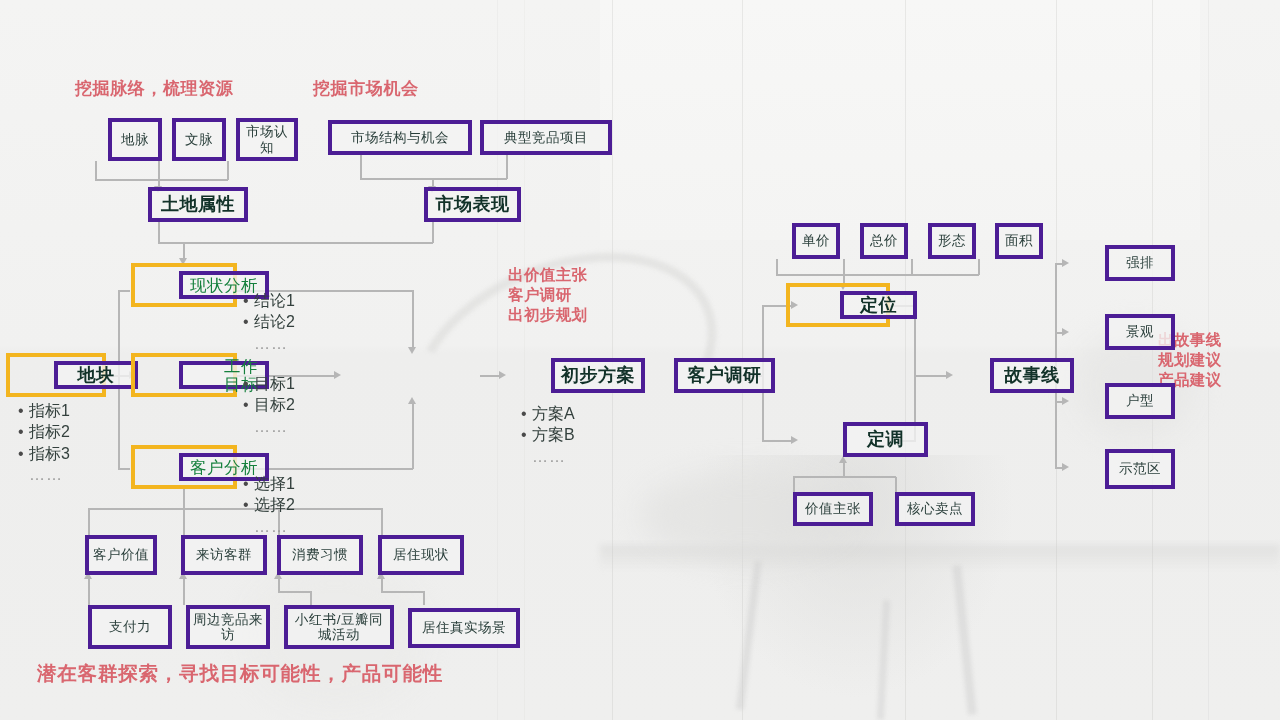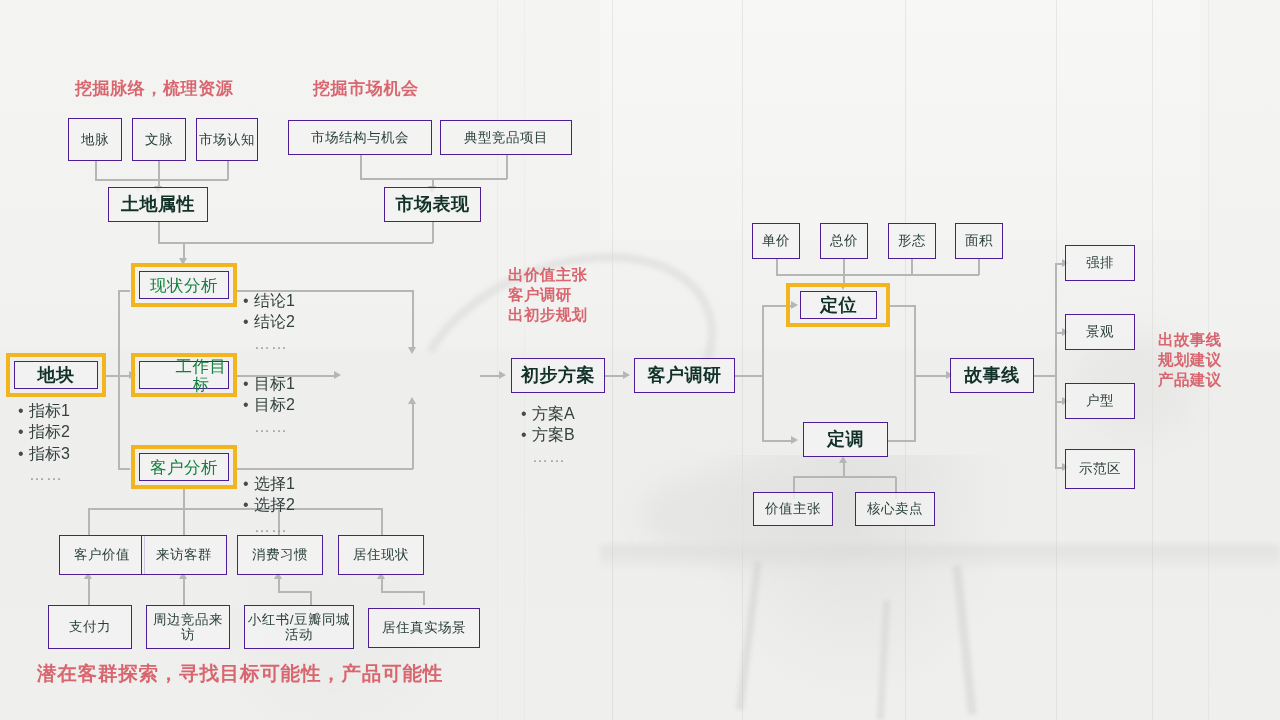--- a/index.html
+++ b/index.html
@@ -22,23 +22,23 @@
   .bg-chairleg{position:absolute;background:rgba(205,205,203,.45);filter:blur(2px);}
   .bg-table{position:absolute;left:600px;top:545px;width:680px;height:26px;
             background:linear-gradient(180deg,rgba(200,200,198,.35),rgba(236,236,234,0));filter:blur(3px);}
   .bg-arc{position:absolute;left:405px;top:262px;width:300px;height:190px;
           border:9px solid rgba(216,216,213,.50);border-radius:50%;
           border-bottom-color:transparent;border-left-color:transparent;filter:blur(2px);
           transform:rotate(-22deg);}
 
   
   .node{position:absolute;box-sizing:border-box;
-        border:1px solid #4c1d95;background:rgba(243,243,242,.80);
+        border:4px solid #4c1d95;background:rgba(243,243,242,.80);
         color:#1d3b35;display:flex;align-items:center;justify-content:center;
-        text-align:center;line-height:1.12;letter-spacing:.5px;}
+        text-align:center;line-height:1.12;letter-spacing:.5px;margin-left:40px;}
   .n-sm{font-size:13.5px;color:#2a3f3b;}
   .n-md{font-size:16.5px;font-weight:normal;color:#15803d;}
   .n-lg{font-size:18px;font-weight:bold;color:#123229;}
 
   
   .gold{position:absolute;box-sizing:border-box;border:4px solid #f3b51f;background:transparent;}
 
   
   .ln{position:absolute;background:#b6b6b6;}
   .lh{height:1.6px;}
@@ -234,21 +234,21 @@
   <div class="node n-sm" style="left:753px;top:492px;width:80px;height:34px;">价值主张</div>
   <div class="node n-sm" style="left:855px;top:492px;width:80px;height:34px;">核心卖点</div>
 
   <div class="node n-lg" style="left:950px;top:358px;width:84px;height:35px;">故事线</div>
 
   <div class="node n-sm" style="left:1065px;top:245px;width:70px;height:36px;">强排</div>
   <div class="node n-sm" style="left:1065px;top:314px;width:70px;height:36px;">景观</div>
   <div class="node n-sm" style="left:1065px;top:383px;width:70px;height:36px;">户型</div>
   <div class="node n-sm" style="left:1065px;top:449px;width:70px;height:40px;">示范区</div>
 
-  <div class="node n-sm" style="left:59px;top:535px;width:86px;height:40px;">客户价值</div>
+  <div class="node n-sm" style="left:45px;top:535px;width:72px;height:40px;">客户价值</div>
   <div class="node n-sm" style="left:141px;top:535px;width:86px;height:40px;">来访客群</div>
   <div class="node n-sm" style="left:237px;top:535px;width:86px;height:40px;">消费习惯</div>
   <div class="node n-sm" style="left:338px;top:535px;width:86px;height:40px;">居住现状</div>
 
   <div class="node n-sm" style="left:48px;top:605px;width:84px;height:44px;">支付力</div>
   <div class="node n-sm" style="left:146px;top:605px;width:84px;height:44px;">周边竞品来访</div>
   <div class="node n-sm" style="left:244px;top:605px;width:110px;height:44px;">小红书/豆瓣同城活动</div>
   <div class="node n-sm" style="left:368px;top:608px;width:112px;height:40px;">居住真实场景</div>
 
   <div class="blist" style="left:18px;top:400px;">

